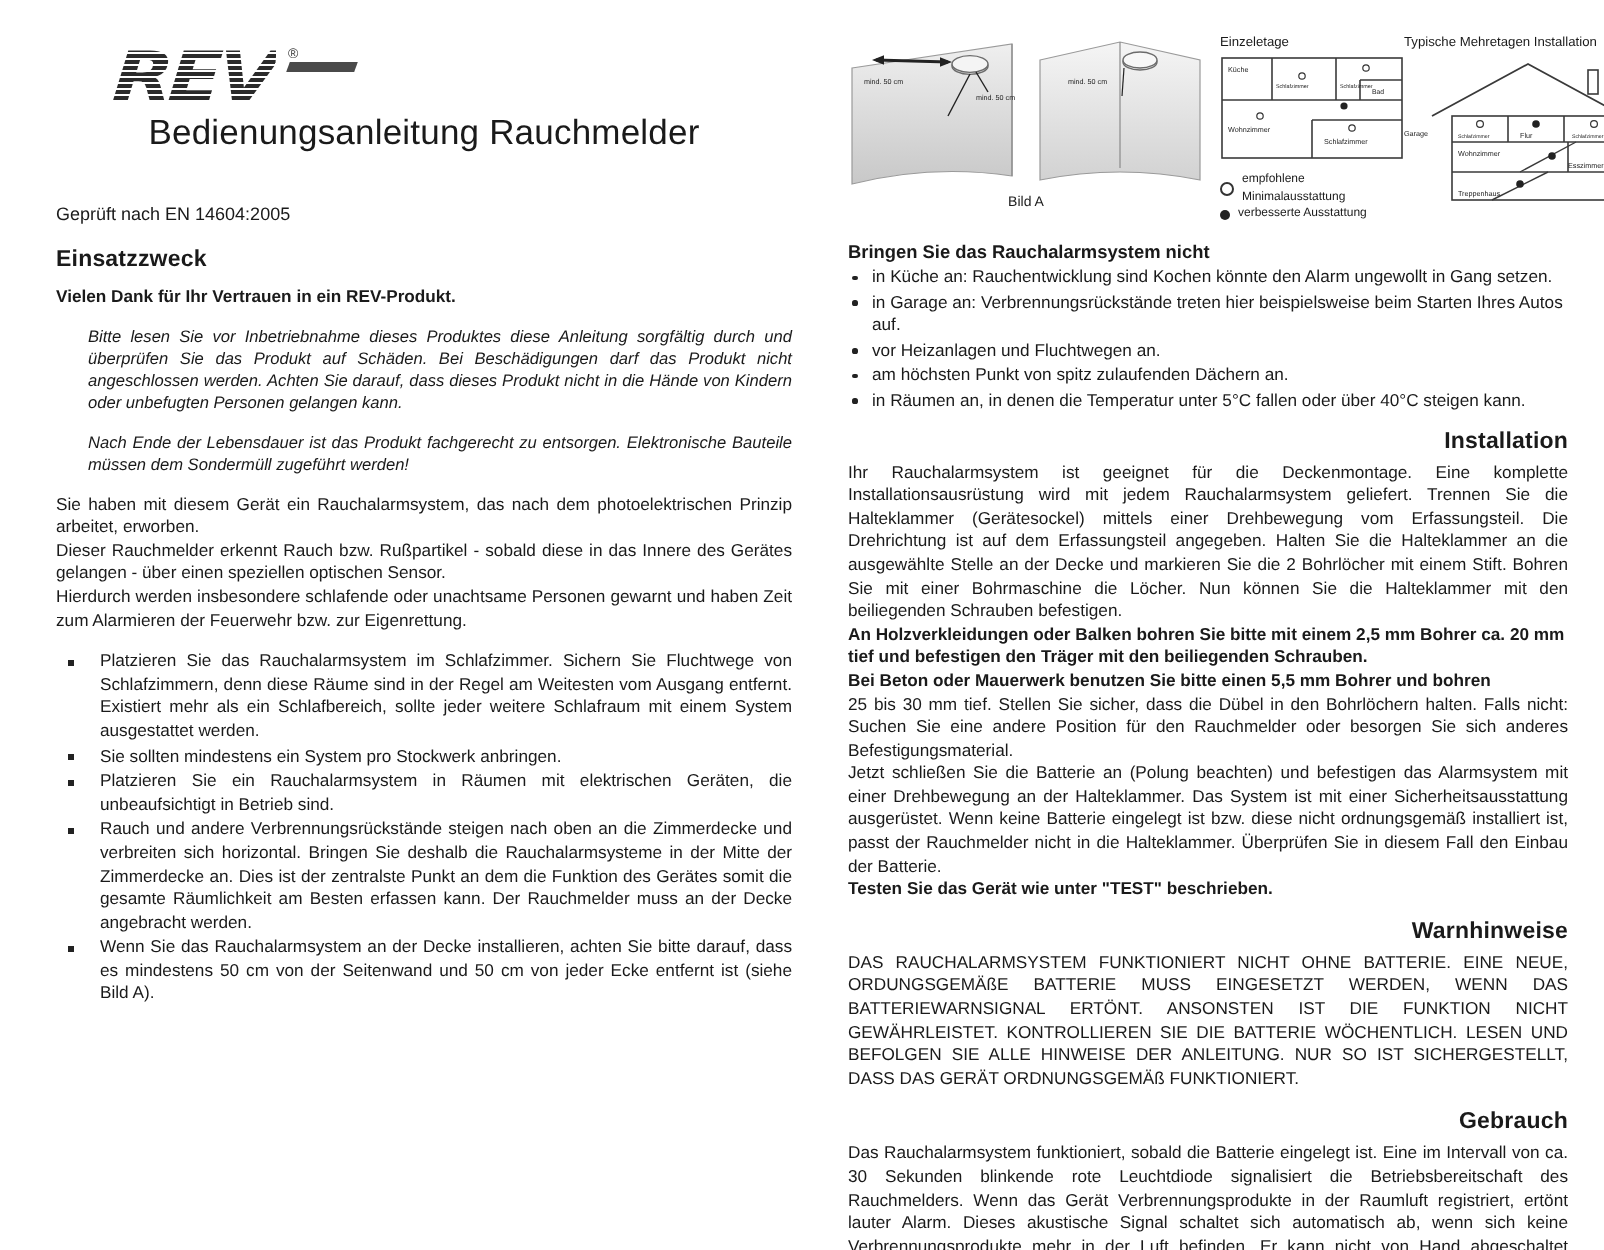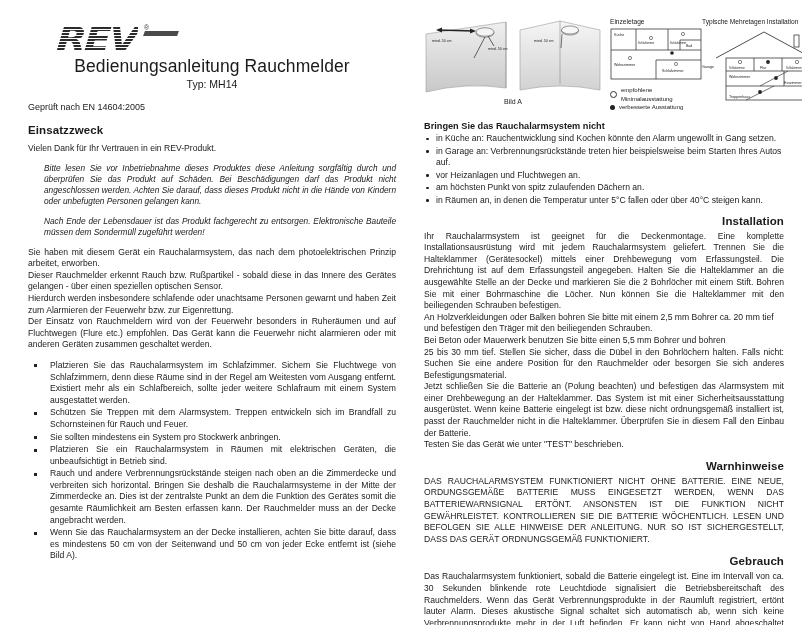--- a/index.html
+++ b/index.html
@@ -112,21 +112,21 @@
     margin: 0 0 7px 0;
     letter-spacing: 0.1px;
   }
   h2.sec.tight { margin-bottom: 4px; text-align: right; }
   p.body {
     font-size: 8.6px;
     line-height: 11.6px;
     margin: 0 0 8px 0;
     text-align: justify;
   }
-  p.body.plain { text-align: left; }
+  p.body.plain { text-align: left; font-weight: bold; }
   p.italic {
     font-style: italic;
     font-size: 8.3px;
     line-height: 11px;
     margin: 0 0 9px 16px;
     text-align: justify;
   }
   .para-group p { margin-bottom: 0; }
   .para-group { margin-bottom: 9px; }
 
@@ -220,43 +220,40 @@
 
   <div class="col-left">
 
     <div class="masthead">
       <div class="logo">
         <span class="logo-text">REV</span>
         <span class="logo-bar"></span>
         <span class="logo-tm">®</span>
       </div>
       <div class="doc-title">Bedienungsanleitung Rauchmelder</div>
-      <div class="doc-subtitle">Typ: MH14</div>
     </div>
 
     <p class="norm-line">Geprüft nach EN 14604:2005</p>
 
     <h2 class="sec">Einsatzzweck</h2>
 
     <p class="body plain">Vielen Dank für Ihr Vertrauen in ein REV-Produkt.</p>
 
     <p class="italic">Bitte lesen Sie vor Inbetriebnahme dieses Produktes diese Anleitung sorgfältig durch und überprüfen Sie das Produkt auf Schäden. Bei Beschädigungen darf das Produkt nicht angeschlossen werden. Achten Sie darauf, dass dieses Produkt nicht in die Hände von Kindern oder unbefugten Personen gelangen kann.</p>
     <p class="italic">Nach Ende der Lebensdauer ist das Produkt fachgerecht zu entsorgen. Elektronische Bauteile müssen dem Sondermüll zugeführt werden!</p>
 
     <div class="para-group">
       <p class="body">Sie haben mit diesem Gerät ein Rauchalarmsystem, das nach dem photoelektrischen Prinzip arbeitet, erworben.</p>
       <p class="body">Dieser Rauchmelder erkennt Rauch bzw. Rußpartikel - sobald diese in das Innere des Gerätes gelangen - über einen speziellen optischen Sensor.</p>
       <p class="body">Hierdurch werden insbesondere schlafende oder unachtsame Personen gewarnt und haben Zeit zum Alarmieren der Feuerwehr bzw. zur Eigenrettung.</p>
-      <p class="body">Der Einsatz von Rauchmeldern wird von der Feuerwehr besonders in Ruheräumen und auf Fluchtwegen (Flure etc.) empfohlen. Das Gerät kann die Feuerwehr nicht alarmieren oder mit anderen Geräten zusammen geschaltet werden.</p>
     </div>
 
 
     <ul class="bullets">
       <li>Platzieren Sie das Rauchalarmsystem im Schlafzimmer. Sichern Sie Fluchtwege von Schlafzimmern, denn diese Räume sind in der Regel am Weitesten vom Ausgang entfernt. Existiert mehr als ein Schlafbereich, sollte jeder weitere Schlafraum mit einem System ausgestattet werden.</li>
-      <li>Schützen Sie Treppen mit dem Alarmsystem. Treppen entwickeln sich im Brandfall zu Schornsteinen für Rauch und Feuer.</li>
       <li>Sie sollten mindestens ein System pro Stockwerk anbringen.</li>
       <li>Platzieren Sie ein Rauchalarmsystem in Räumen mit elektrischen Geräten, die unbeaufsichtigt in Betrieb sind.</li>
       <li>Rauch und andere Verbrennungsrückstände steigen nach oben an die Zimmerdecke und verbreiten sich horizontal. Bringen Sie deshalb die Rauchalarmsysteme in der Mitte der Zimmerdecke an. Dies ist der zentralste Punkt an dem die Funktion des Gerätes somit die gesamte Räumlichkeit am Besten erfassen kann. Der Rauchmelder muss an der Decke angebracht werden.</li>
       <li>Wenn Sie das Rauchalarmsystem an der Decke installieren, achten Sie bitte darauf, dass es mindestens 50 cm von der Seitenwand und  50 cm  von jeder Ecke entfernt ist (siehe Bild A).</li>
     </ul>
 
   </div>
 
   <div class="col-right">
 

